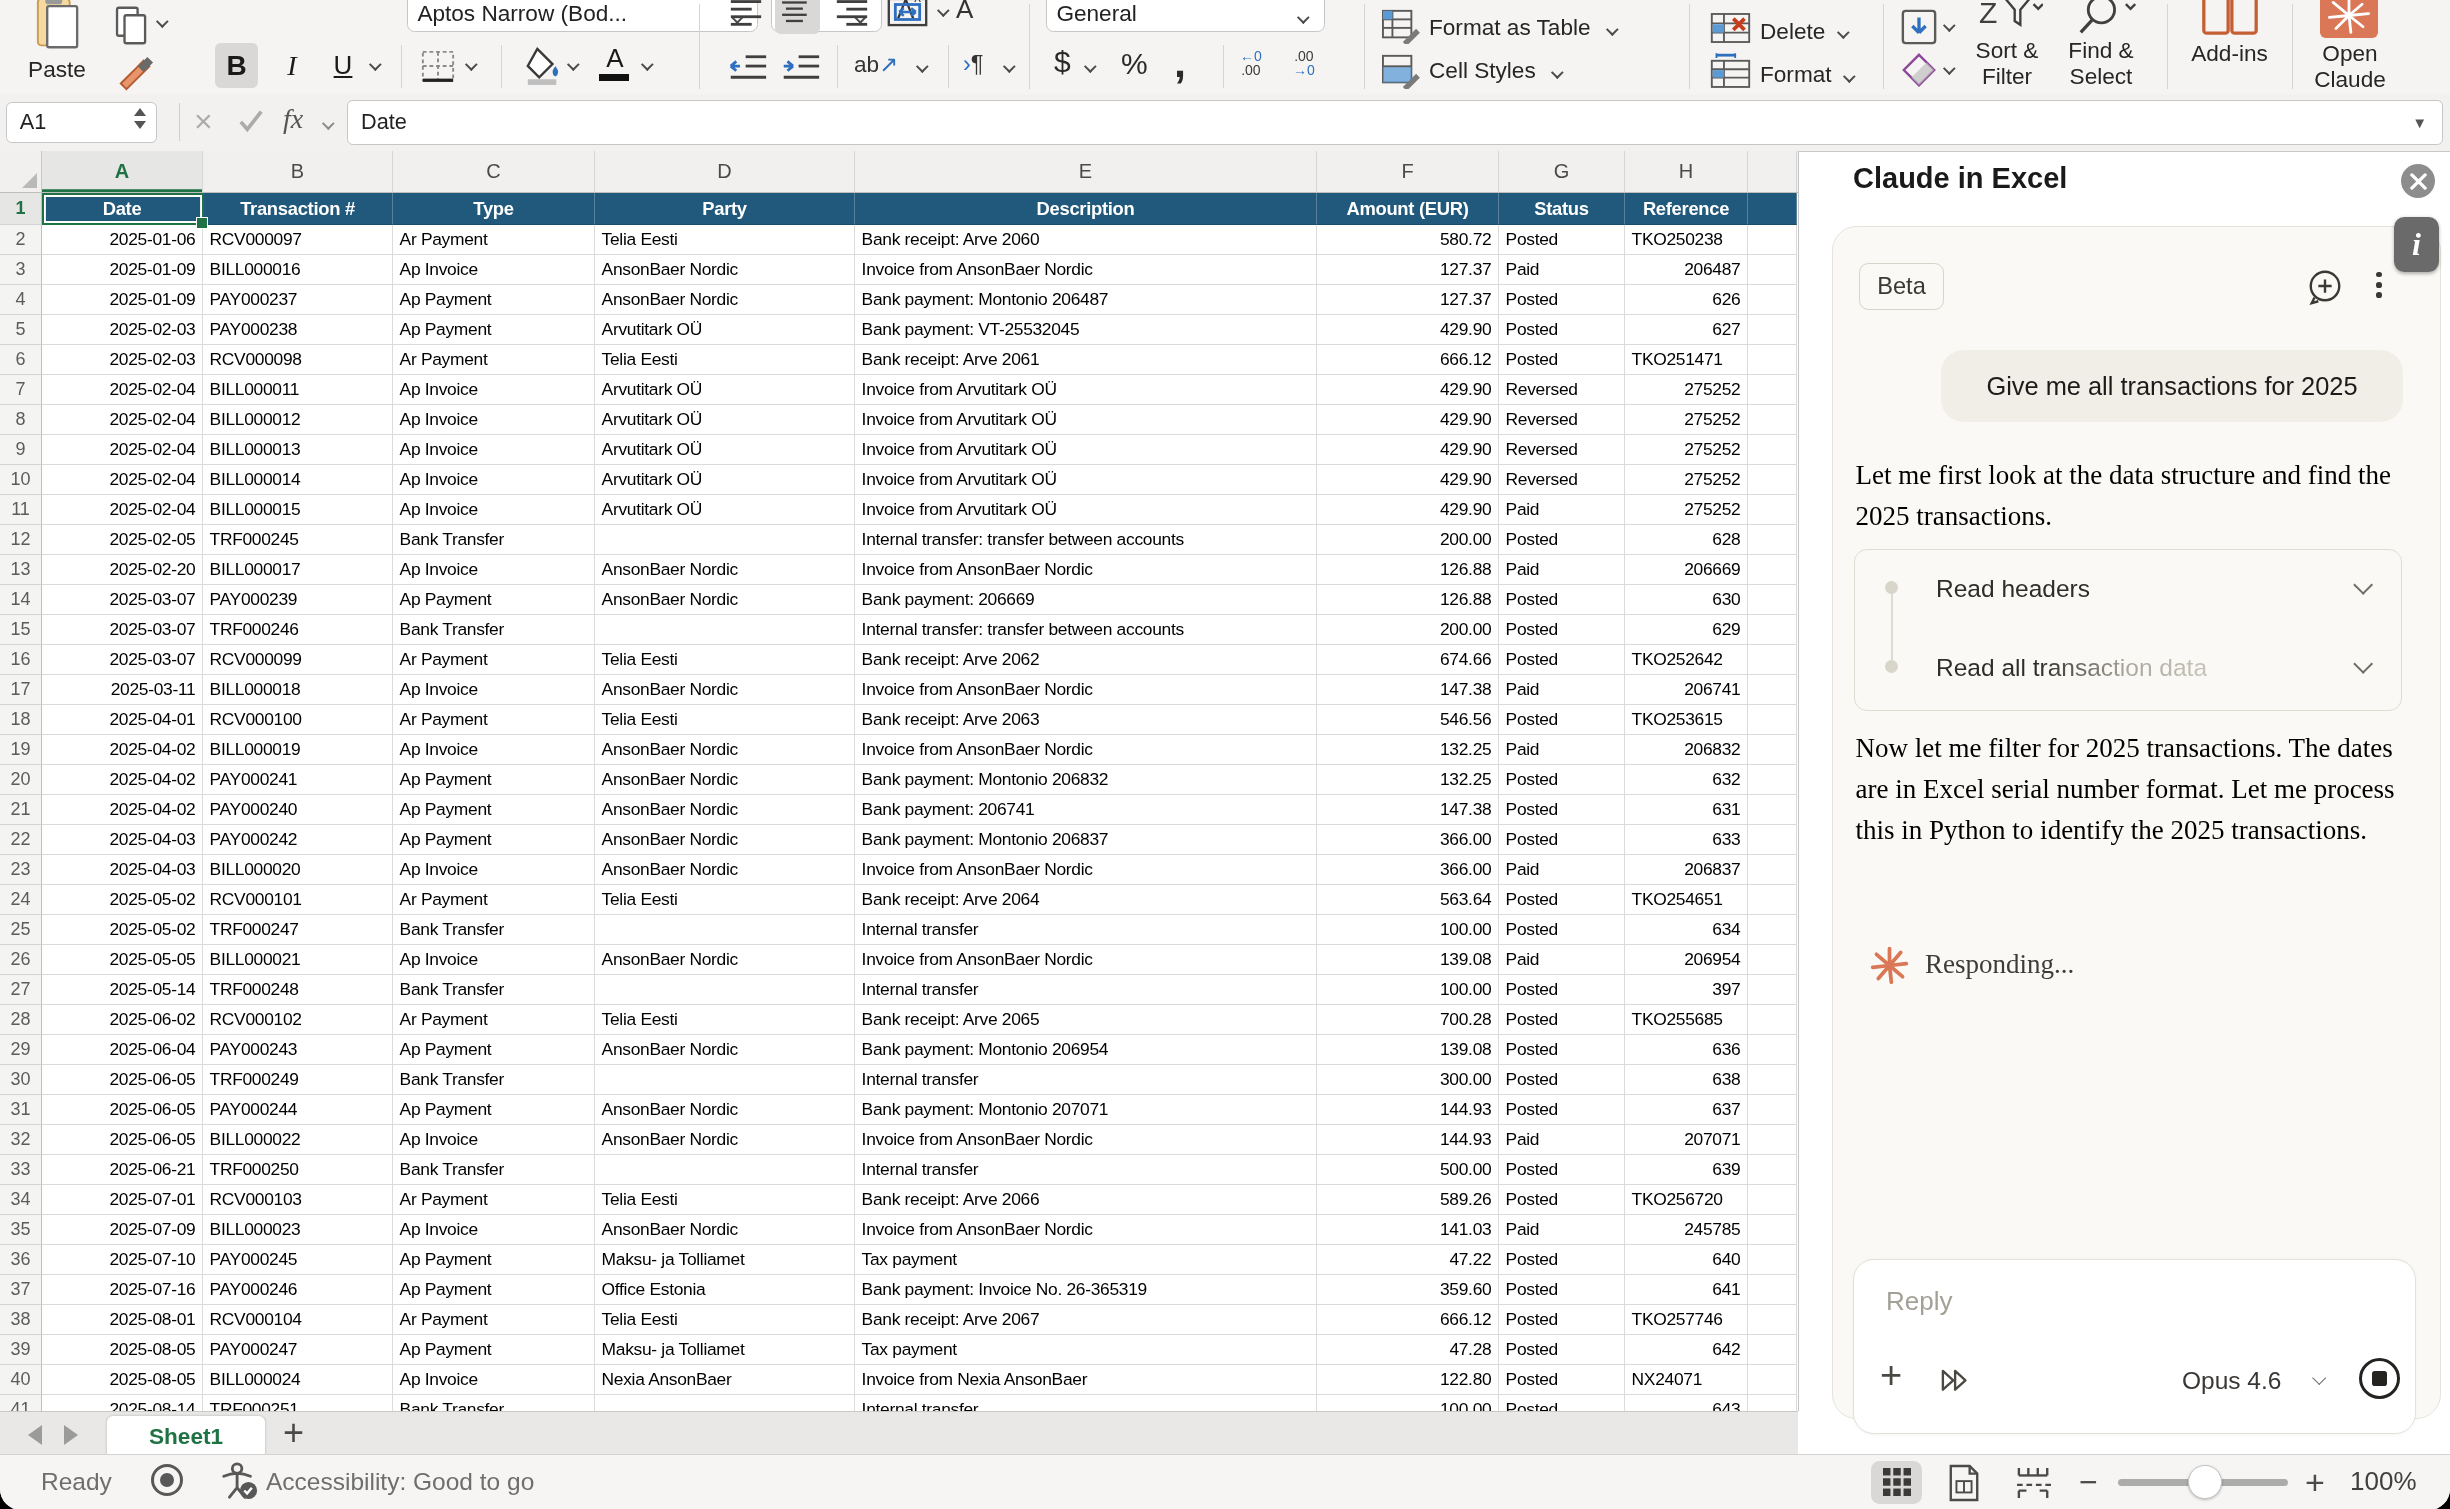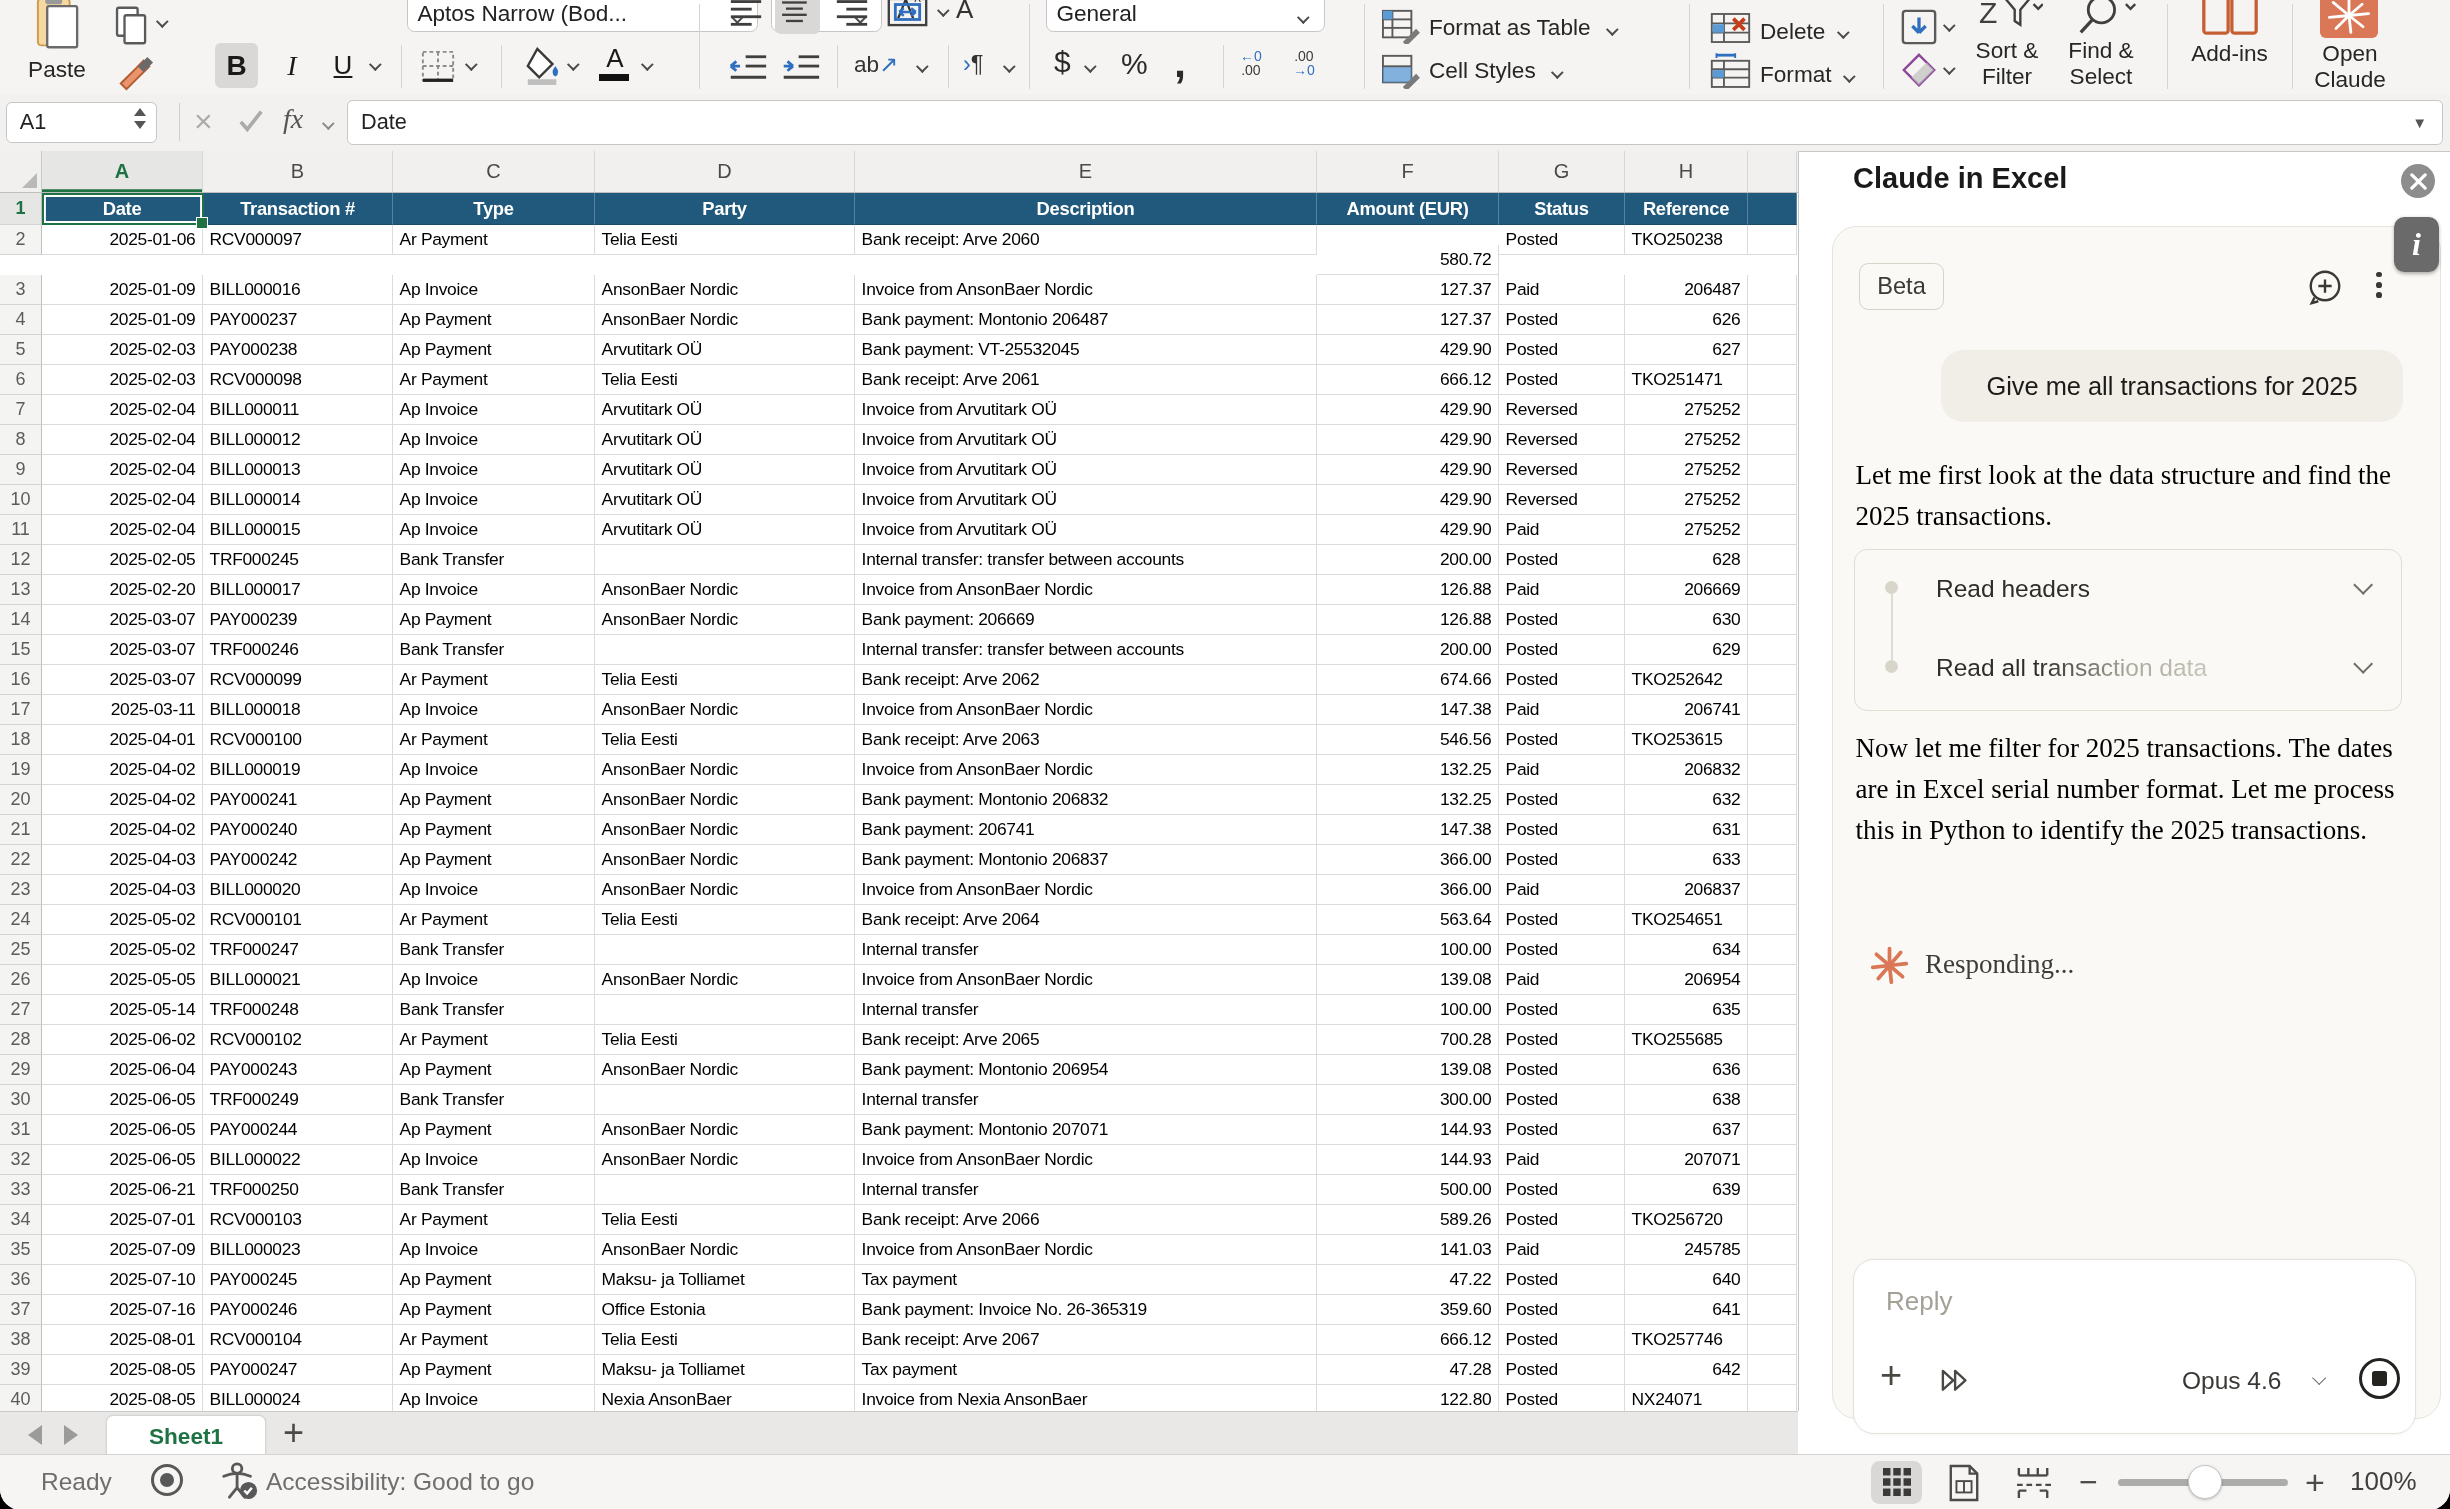--- a/index.html
+++ b/index.html
@@ -393,21 +393,21 @@
           <div class="cell" style="width: 123px; height: 32px;">Reference</div>
           <div class="cell" style="width: 49px; height: 32px;"></div>
         </div>
         <div class="grow">
           <div class="gut" style="height: 30px;">2</div>
           <div class="cell" style="width: 161px; height: 30px; justify-content: flex-end;">2025-01-06</div>
           <div class="cell" style="width: 190px; height: 30px; justify-content: flex-start;">RCV000097</div>
           <div class="cell" style="width: 202px; height: 30px; justify-content: flex-start;">Ar Payment</div>
           <div class="cell" style="width: 260px; height: 30px; justify-content: flex-start;">Telia Eesti</div>
           <div class="cell" style="width: 462px; height: 30px; justify-content: flex-start;">Bank receipt: Arve 2060</div>
-          <div class="cell" style="width: 182px; height: 30px; justify-content: flex-end; margin-top: 20px;">580.72</div>
+          <div class="cell" style="width: 182px; height: 30px; justify-content: flex-end;">580.72</div>
           <div class="cell" style="width: 126px; height: 30px; justify-content: flex-start;">Posted</div>
           <div class="cell" style="width: 123px; height: 30px; justify-content: flex-start;">TKO250238</div>
           <div class="cell" style="width: 49px; height: 30px; justify-content: flex-start;"></div>
         </div>
         <div class="grow">
           <div class="gut" style="height: 30px;">3</div>
           <div class="cell" style="width: 161px; height: 30px; justify-content: flex-end;">2025-01-09</div>
           <div class="cell" style="width: 190px; height: 30px; justify-content: flex-start;">BILL000016</div>
           <div class="cell" style="width: 202px; height: 30px; justify-content: flex-start;">Ap Invoice</div>
           <div class="cell" style="width: 260px; height: 30px; justify-content: flex-start;">AnsonBaer Nordic</div>
@@ -695,21 +695,21 @@
         </div>
         <div class="grow">
           <div class="gut" style="height: 30px;">27</div>
           <div class="cell" style="width: 161px; height: 30px; justify-content: flex-end;">2025-05-14</div>
           <div class="cell" style="width: 190px; height: 30px; justify-content: flex-start;">TRF000248</div>
           <div class="cell" style="width: 202px; height: 30px; justify-content: flex-start;">Bank Transfer</div>
           <div class="cell" style="width: 260px; height: 30px; justify-content: flex-start;"></div>
           <div class="cell" style="width: 462px; height: 30px; justify-content: flex-start;">Internal transfer</div>
           <div class="cell" style="width: 182px; height: 30px; justify-content: flex-end;">100.00</div>
           <div class="cell" style="width: 126px; height: 30px; justify-content: flex-start;">Posted</div>
-          <div class="cell" style="width: 123px; height: 30px; justify-content: flex-end;">635</div>
+          <div class="cell" style="width: 123px; height: 30px; justify-content: flex-end;">397</div>
           <div class="cell" style="width: 49px; height: 30px; justify-content: flex-start;"></div>
         </div>
         <div class="grow">
           <div class="gut" style="height: 30px;">28</div>
           <div class="cell" style="width: 161px; height: 30px; justify-content: flex-end;">2025-06-02</div>
           <div class="cell" style="width: 190px; height: 30px; justify-content: flex-start;">RCV000102</div>
           <div class="cell" style="width: 202px; height: 30px; justify-content: flex-start;">Ar Payment</div>
           <div class="cell" style="width: 260px; height: 30px; justify-content: flex-start;">Telia Eesti</div>
           <div class="cell" style="width: 462px; height: 30px; justify-content: flex-start;">Bank receipt: Arve 2065</div>
           <div class="cell" style="width: 182px; height: 30px; justify-content: flex-end;">700.28</div>

